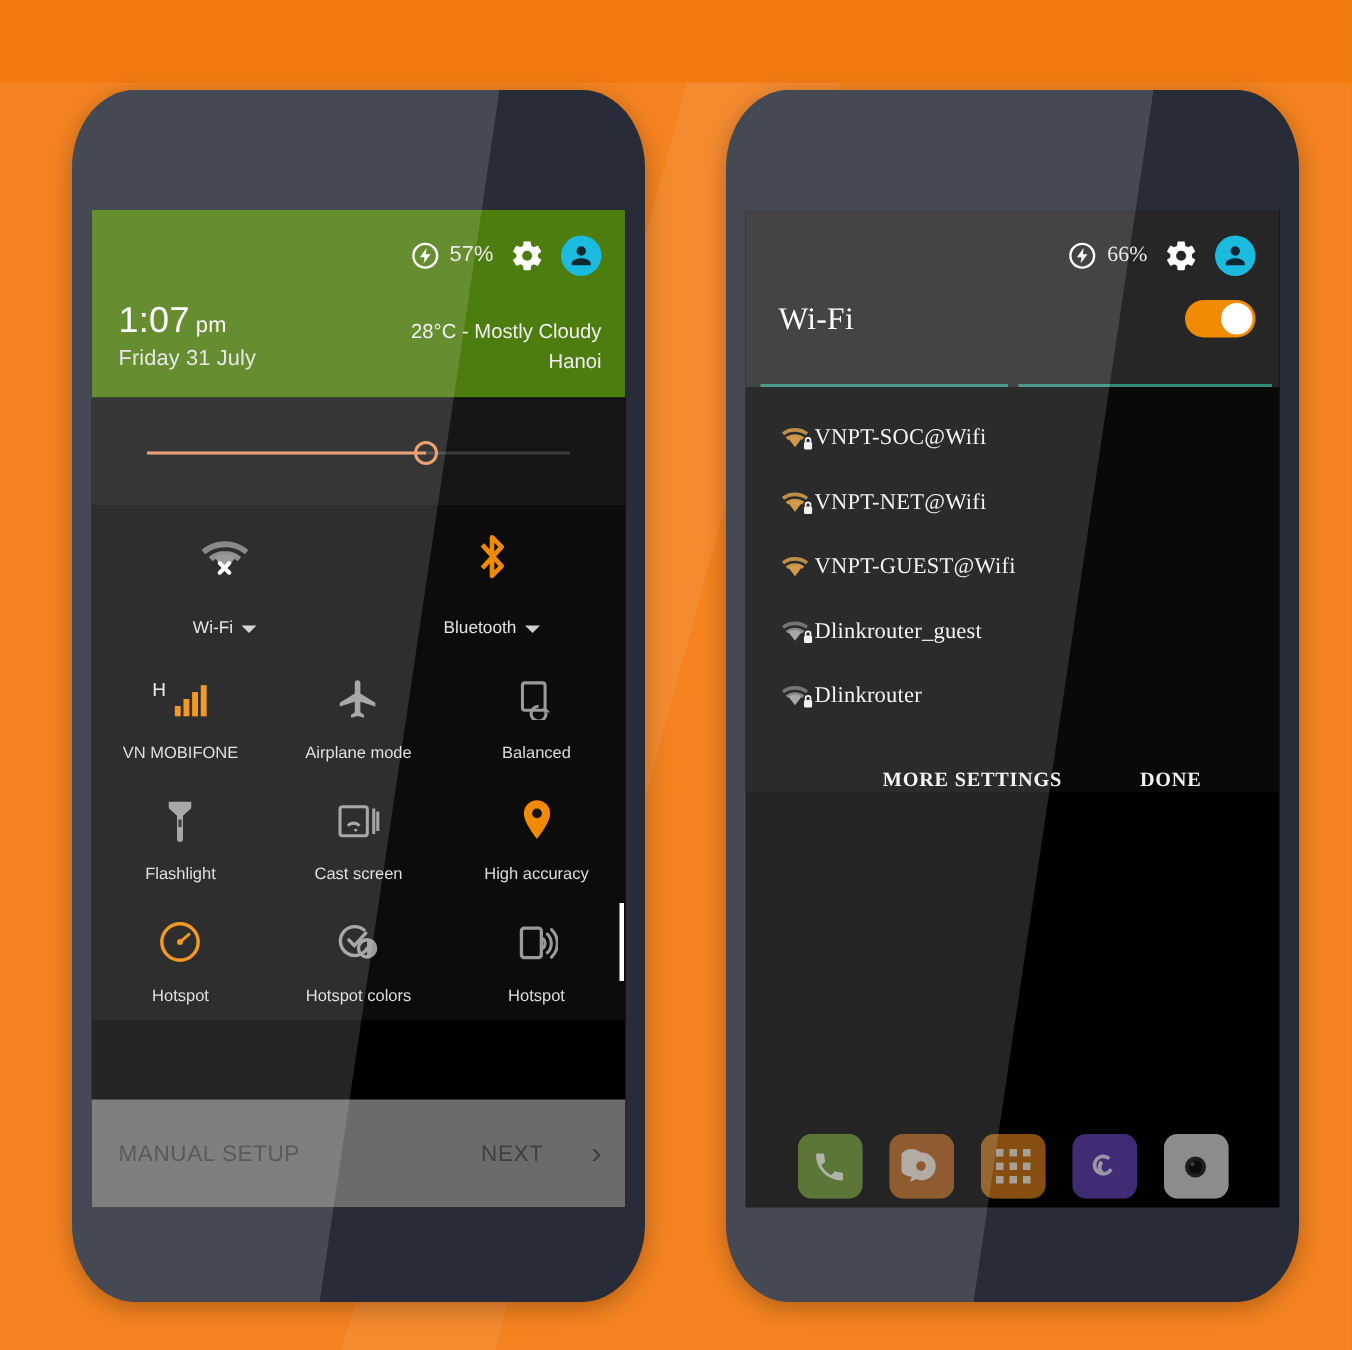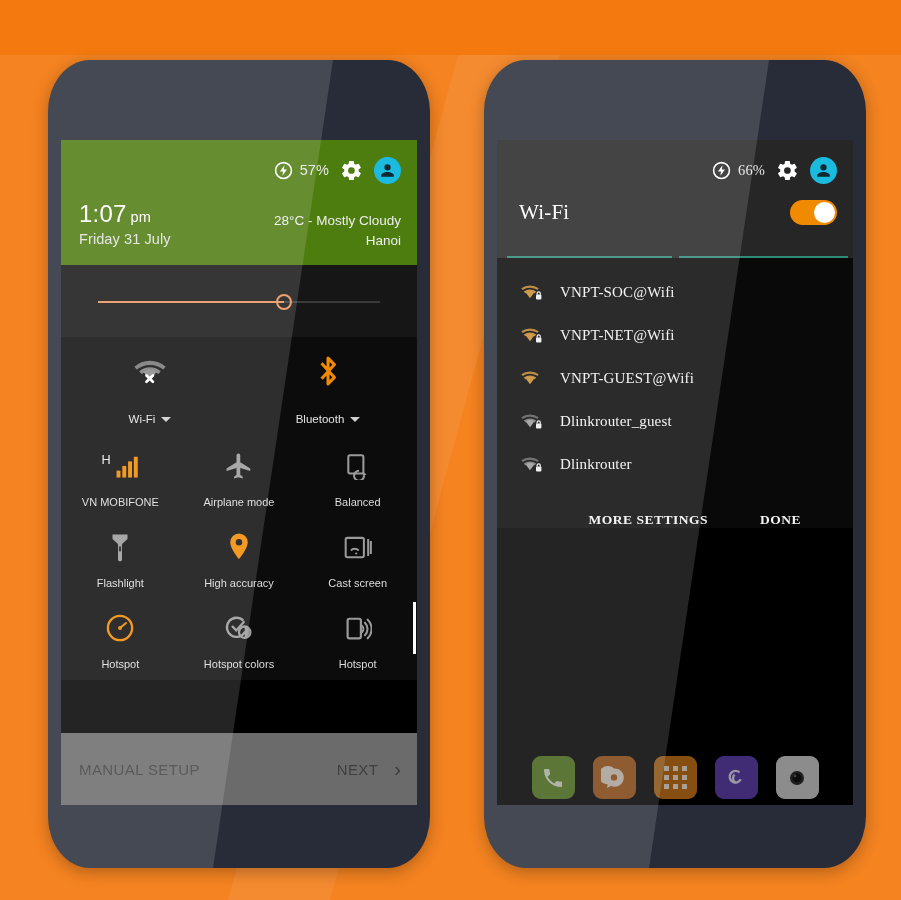--- a/index.html
+++ b/index.html
@@ -114,21 +114,21 @@
   }
 
   
   .setup-bar{
     position:absolute; left:0; right:0; bottom:0; height:72px;
     background:rgba(148,148,148,0.72);
     display:flex; align-items:center; justify-content:space-between;
     padding:0 16px 0 18px;
   }
   .setup-bar .ms{ color:#3f3f3f; font-size:15px; letter-spacing:.4px;}
-  .setup-bar .rt{ display:flex; align-items:center; gap:16px;}
+  .setup-bar .rt{ display:flex; align-items:center; gap:32px;}
   .setup-bar .nx{ color:#3f3f3f; font-size:15px; letter-spacing:.4px;}
   .chev{ color:#3c3c3c; font-size:20px; line-height:1;}
 
   
   .wifi-header{ background:#262626; position:relative; height:118px; }
   .wifi-title-row{
     display:flex; align-items:center; justify-content:space-between;
     padding:12px 16px 0 22px;
   }
   .wifi-title{ color:#fff; font-size:21px; letter-spacing:.2px;}
@@ -140,21 +140,21 @@
     position:absolute; right:2px; top:2px; width:21px; height:21px;
     border-radius:50%; background:#fff;
   }
   .scanline{ display:flex; height:2px; gap:0; }
   .scan-a{ width:51%; position:relative; }
   .scan-a::before{content:"";position:absolute;left:10px;top:0;width:165px;height:2px;background:#2f8b78;}
   .scan-b{ flex:1; position:relative;}
   .scan-b::before{content:"";position:absolute;left:0;top:0;right:5px;height:2px;background:#2f8b78;}
 
   .wifi-list{ background:#090909; padding-top:13px; }
-  .wifi-item{ display:flex; align-items:center; gap:17px; padding:12px 0 12px 24px; }
+  .wifi-item{ display:flex; align-items:center; padding:12px 0 12px 24px; }
   .wifi-item .name{ color:#f2f2f2; font-size:15px; letter-spacing:.15px;}
   .wifi-ico{ width:22px; height:19px; position:relative; }
 
   .wifi-actions{
     display:flex; align-items:center; justify-content:flex-end; gap:52px;
     padding:26px 52px 0 0;
   }
   .wifi-actions span{ color:#f3f3f3; font-size:13.5px; letter-spacing:.5px; font-weight:bold;}
 
   .dock{
@@ -289,36 +289,36 @@
           <div class="ico">
             <svg width="22" height="30" viewBox="0 0 16 24">
               <path fill="#9a9a9a" d="M2 2h12v3.5L9.6 9.5v12.4a1.6 1.6 0 0 1-3.2 0V9.5L2 5.5z"></path>
               <rect x="7.1" y="11.5" width="1.8" height="4" fill="#222"></rect>
             </svg>
           </div>
           <div class="lbl">Flashlight</div>
         </div>
         <div class="tile">
           <div class="ico">
-            <svg width="24" height="30" viewBox="0 0 18 24">
-              <path fill="#F08A00" d="M9 1.2a7 7 0 0 0-7 7c0 5.2 7 13.5 7 13.5s7-8.3 7-13.5a7 7 0 0 0-7-7z"></path>
-              <circle cx="9" cy="8.2" r="2.6" fill="#111"></circle>
-            </svg>
-          </div>
-          <div class="lbl">High accuracy</div>
-        </div>
-        <div class="tile">
-          <div class="ico">
             <svg width="30" height="27" viewBox="0 0 28 24">
               <rect x="2.5" y="3" width="17" height="18" rx="1.6" fill="none" stroke="#9a9a9a" stroke-width="1.9"></rect>
               <path fill="#9a9a9a" d="M8 15.4a4.2 4.2 0 0 1 6 0l1.3-1.4a6.1 6.1 0 0 0-8.6 0zM11 17.3l1.3 1.4 1.3-1.4a1.8 1.8 0 0 0-2.6 0z"></path>
               <path fill="none" stroke="#9a9a9a" stroke-width="1.9" d="M23.5 4v16M26 6v12"></path>
             </svg>
           </div>
           <div class="lbl">Cast screen</div>
+        </div>
+        <div class="tile">
+          <div class="ico">
+            <svg width="24" height="30" viewBox="0 0 18 24">
+              <path fill="#F08A00" d="M9 1.2a7 7 0 0 0-7 7c0 5.2 7 13.5 7 13.5s7-8.3 7-13.5a7 7 0 0 0-7-7z"></path>
+              <circle cx="9" cy="8.2" r="2.6" fill="#111"></circle>
+            </svg>
+          </div>
+          <div class="lbl">High accuracy</div>
         </div>
       </div>
 
       <div class="tile-row">
         <div class="tile">
           <div class="ico">
             <svg width="30" height="30" viewBox="0 0 26 26">
               <circle cx="13" cy="13" r="10.5" fill="none" stroke="#F08A00" stroke-width="2"></circle>
               <circle cx="13" cy="13" r="1.7" fill="#F08A00"></circle>
               <line x1="13" y1="13" x2="18.2" y2="8.6" stroke="#F08A00" stroke-width="1.7" stroke-linecap="round"></line>

